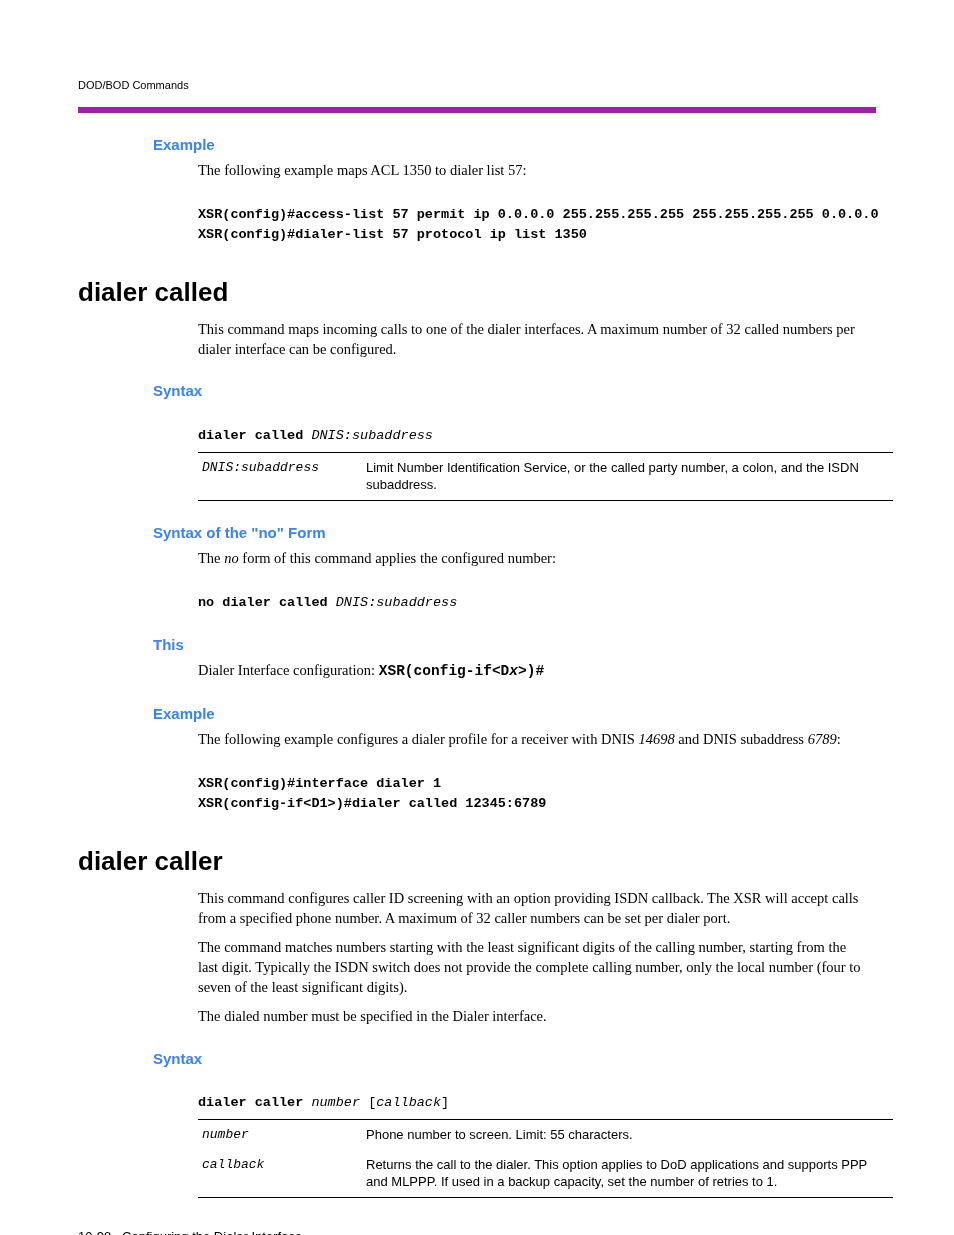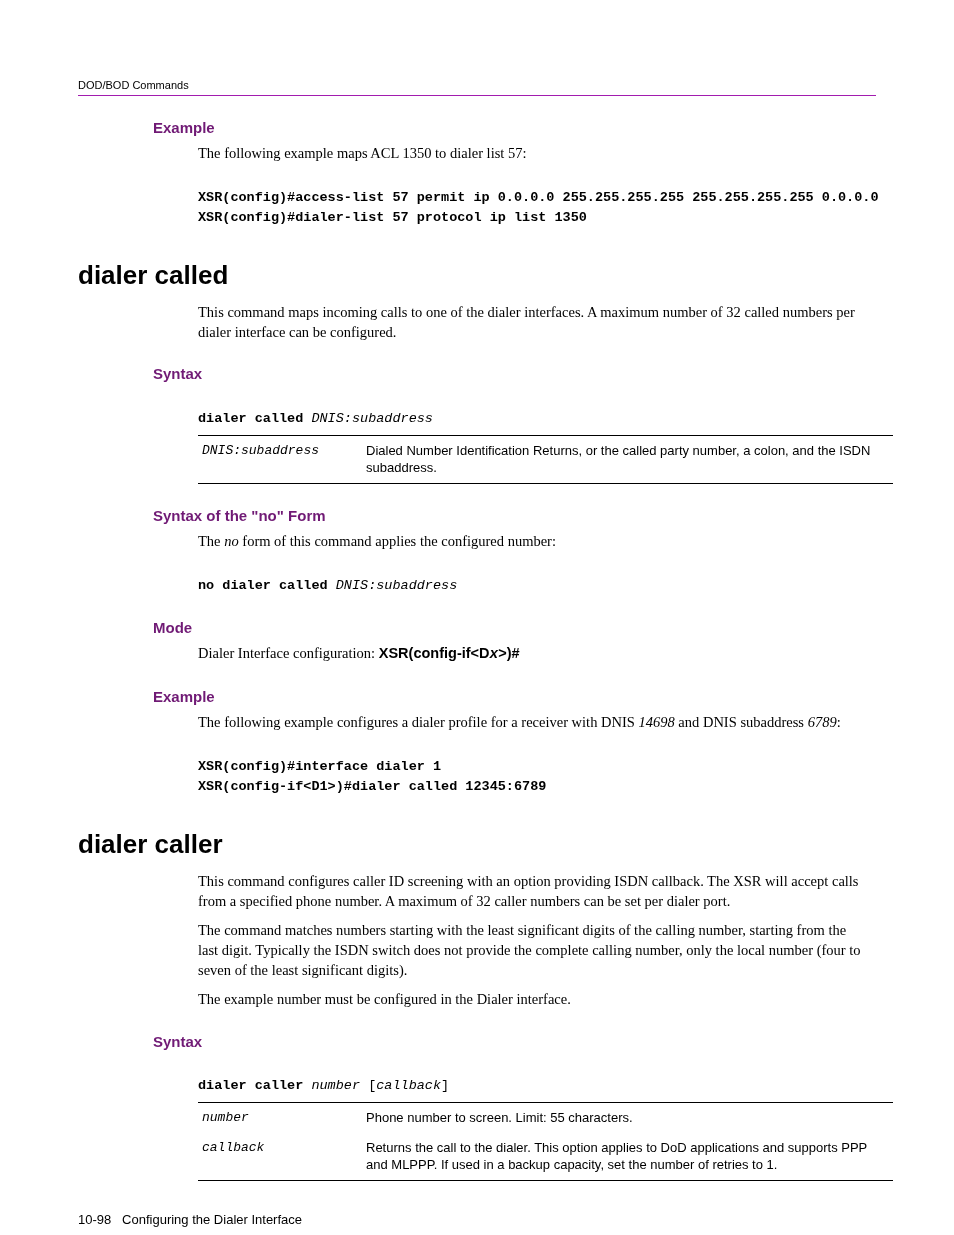--- a/index.html
+++ b/index.html
@@ -8,29 +8,29 @@
     color: #000;
     margin: 0;
     padding: 78px 78px 40px 78px;
     width: 954px;
     box-sizing: border-box;
     line-height: 1.35;
   }
   .header-run {
     font-family: Helvetica, Arial, sans-serif;
     font-size: 11px;
-    border-bottom: 1px solid #a21caf;
-    padding-bottom: 2px;
+    border-bottom: 6px solid #a21caf;
+    padding-bottom: 14px;
     margin-bottom: 19px;
   }
   h2.subhead {
     font-family: Helvetica, Arial, sans-serif;
     font-weight: bold;
     font-size: 15px;
-    color: #701a75;
+    color: #3b82f6;
     margin: 22px 0 6px 75px;
   }
   h1.cmd {
     font-family: Helvetica, Arial, sans-serif;
     font-weight: bold;
     font-size: 26px;
     margin: 30px 0 10px 0;
   }
   p.body {
     margin: 6px 8px 10px 120px;
@@ -55,21 +55,21 @@
     font-family: Helvetica, Arial, sans-serif;
     font-size: 13px;
   }
   table.params td.pname {
     font-family: "Courier New", monospace;
     font-style: italic;
     width: 150px;
   }
   table.params tr.toprule td { border-top: 1px solid #000; }
   table.params tr.botrule td { border-bottom: 1px solid #000; }
-  .inline-mono { font-family: Liberation Sans, sans-serif; font-weight: bold; }
+  .inline-mono { font-family: Liberation Mono, monospace; font-weight: bold; }
   .inline-mono-i { font-family: "Courier New", monospace; font-weight: bold; font-style: italic; }
   .footer {
     font-family: Helvetica, Arial, sans-serif;
     font-size: 13px;
     margin-top: 30px;
   }
   em { font-style: italic; }
 </style>
 </head>
 <body>
@@ -84,41 +84,41 @@
 <h1 class="cmd">dialer called</h1>
 <p class="body">This command maps incoming calls to one of the dialer interfaces. A maximum number of 32 called numbers per dialer interface can be configured.</p>
 
 <h2 class="subhead">Syntax</h2>
 <div class="mono"><b>dialer called </b><i>DNIS:subaddress</i></div>
 
 <table class="params">
   <tbody>
       <tr class="toprule botrule">
     <td class="pname">DNIS:subaddress</td>
-    <td>Dialed Number Identification Returns, or the called party number, a colon, and the ISDN subaddress.</td>
+    <td>Limit Number Identification Service, or the called party number, a colon, and the ISDN subaddress.</td>
   </tr>
 </tbody>
   </table>
 
 <h2 class="subhead">Syntax of the "no" Form</h2>
 <p class="body"><span>The </span><em>no</em><span> form of this command applies the configured number:</span></p>
 <div class="mono"><b>no dialer called </b><i>DNIS:subaddress</i></div>
 
-<h2 class="subhead">Mode</h2>
+<h2 class="subhead">This</h2>
 <p class="body"><span>Dialer Interface configuration: </span><span class="inline-mono">XSR(config-if&lt;D</span><span class="inline-mono-i">x</span><span class="inline-mono">&gt;)#</span></p>
 
 <h2 class="subhead">Example</h2>
 <p class="body"><span>The following example configures a dialer profile for a receiver with DNIS </span><em>14698</em><span> and DNIS subaddress </span><em>6789</em><span>:</span></p>
 <div class="mono"><b>XSR(config)#interface dialer 1
 XSR(config-if&lt;D1&gt;)#dialer called 12345:6789</b></div>
 
 <h1 class="cmd">dialer caller</h1>
 <p class="body">This command configures caller ID screening with an option providing ISDN callback. The XSR will accept calls from a specified phone number. A maximum of 32 caller numbers can be set per dialer port.</p>
 <p class="body">The command matches numbers starting with the least significant digits of the calling number, starting from the last digit. Typically the ISDN switch does not provide the complete calling number, only the local number (four to seven of the least significant digits).</p>
-<p class="body">The example number must be configured in the Dialer interface.</p>
+<p class="body">The dialed number must be specified in the Dialer interface.</p>
 
 <h2 class="subhead">Syntax</h2>
 <div class="mono"><b>dialer caller </b><i>number</i><span> [</span><i>callback</i><span>]</span></div>
 
 <table class="params">
   <tbody>
       <tr class="toprule">
     <td class="pname">number</td>
     <td>Phone number to screen. Limit: 55 characters.</td>
   </tr>

